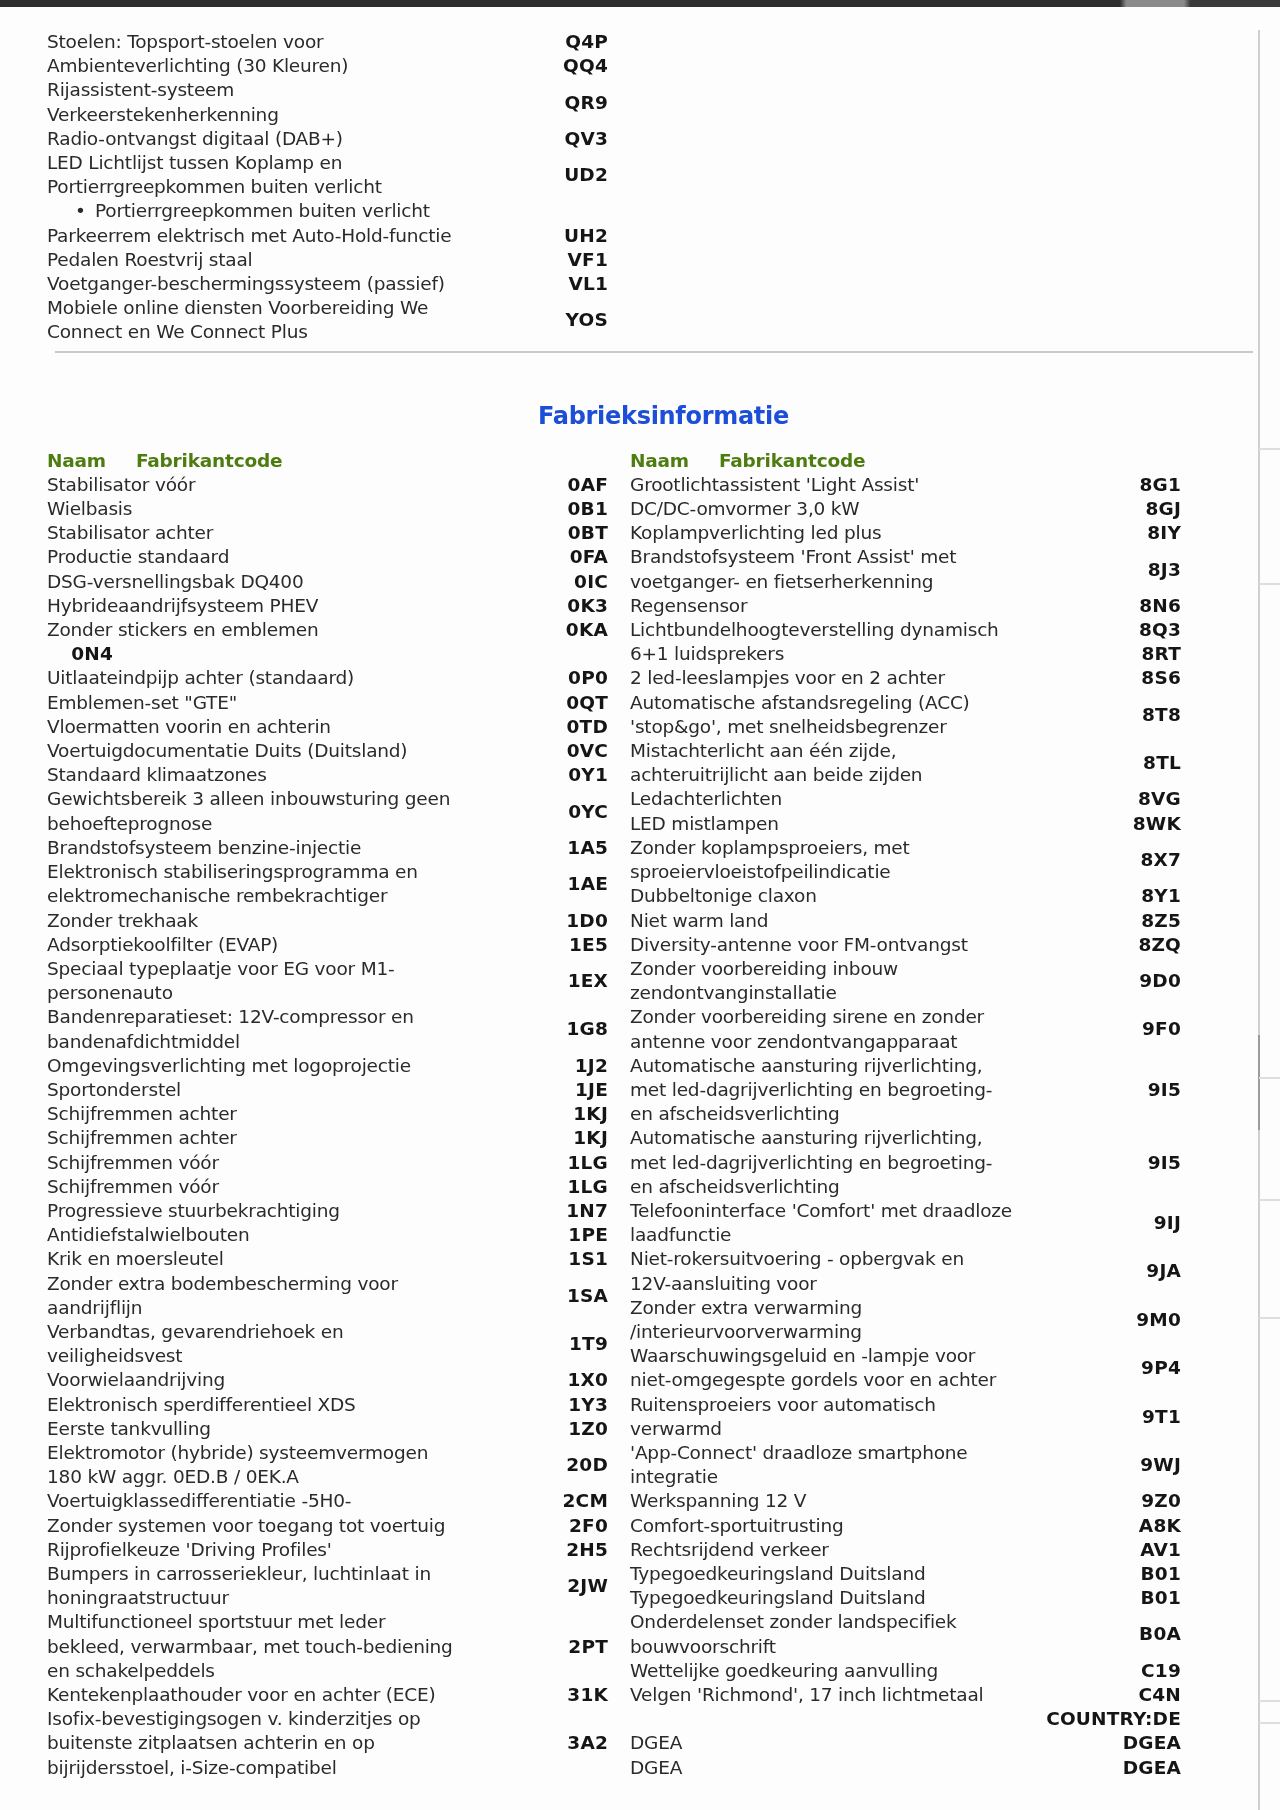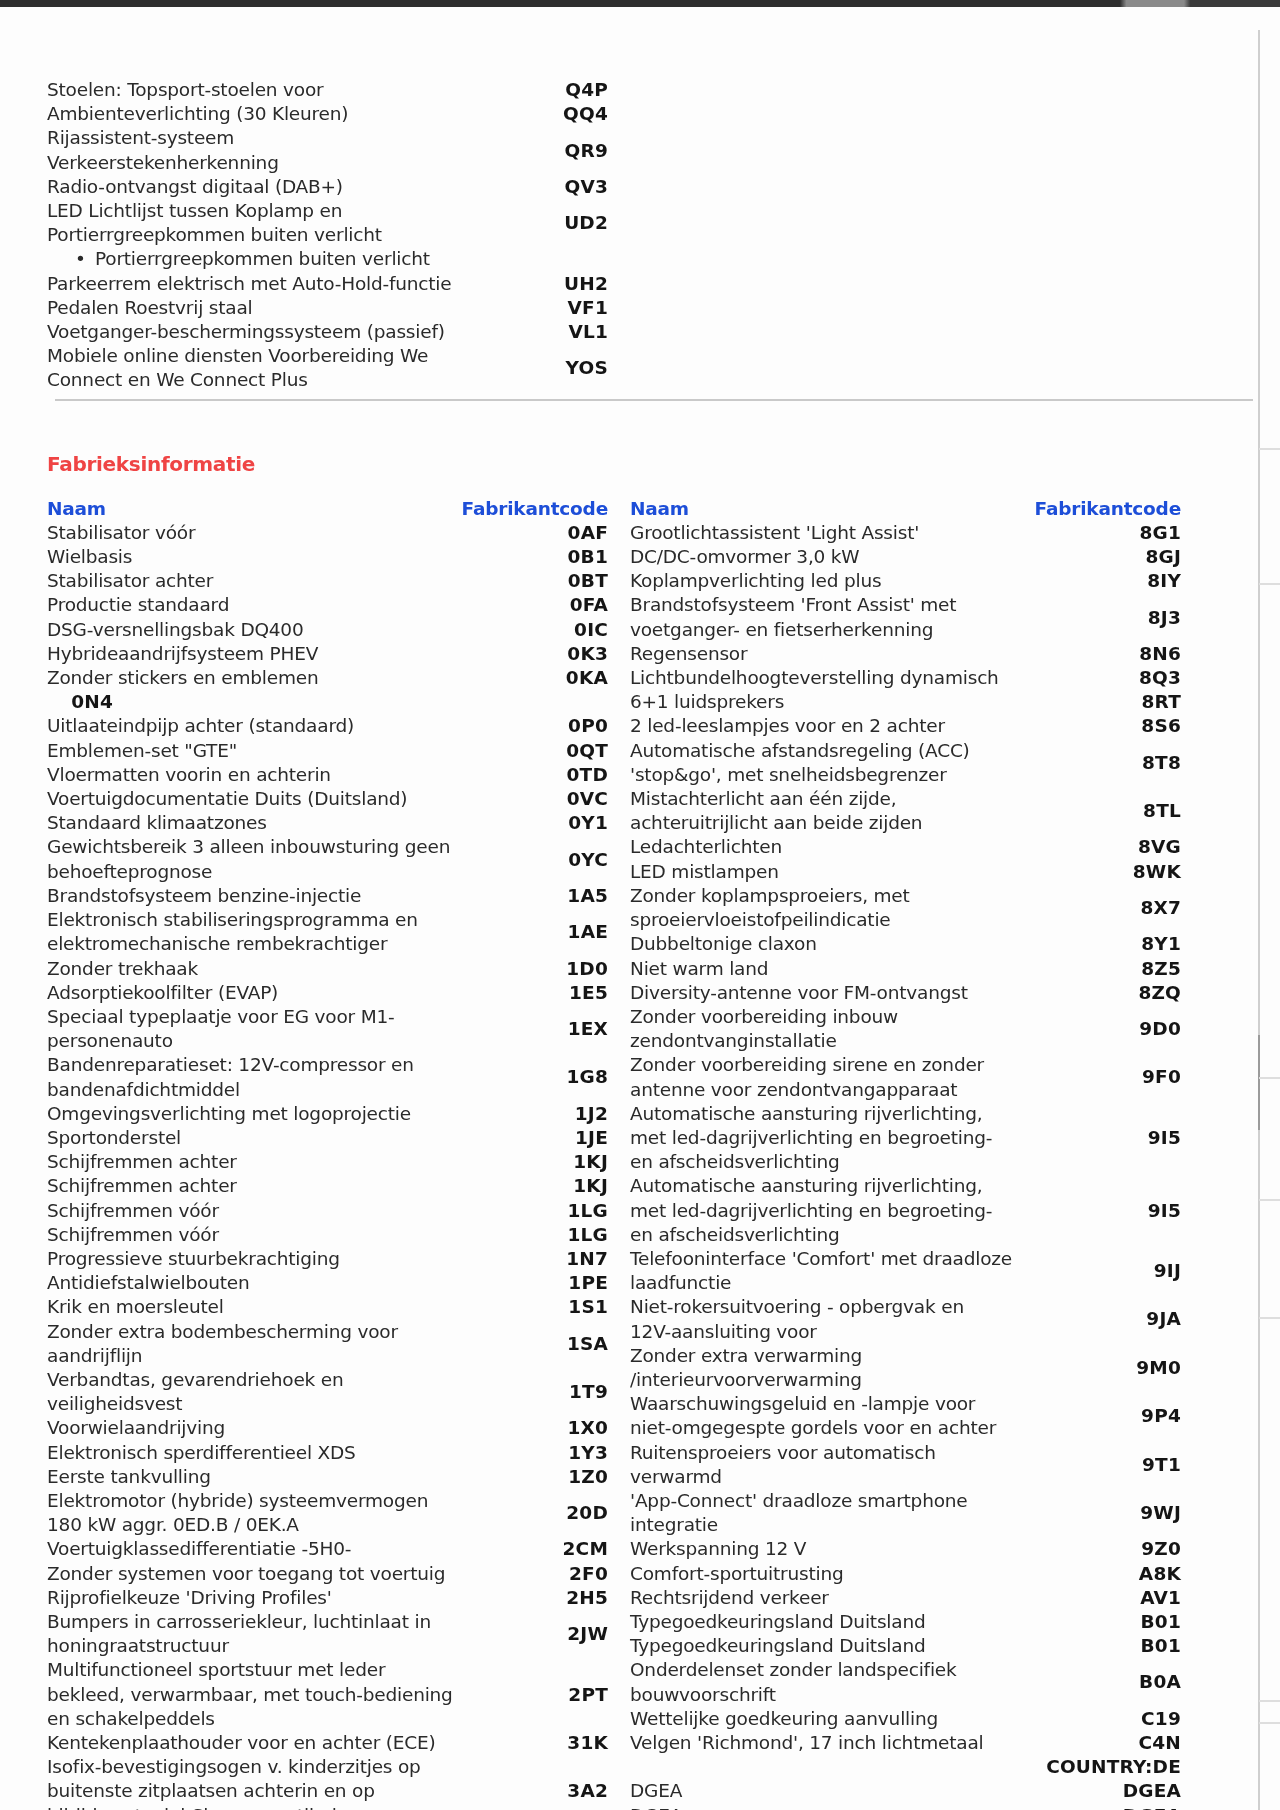--- a/index.html
+++ b/index.html
@@ -42,21 +42,21 @@
     width: 2px; height: 95px;
     background: #9b9b9b;
   }
   .stub {
     position: absolute;
     left: 1259px;
     width: 21px; height: 2px;
     background: #dedede;
   }
   .top-section {
-    padding: 78px 0 0 47px;
+    padding: 30px 0 0 47px;
     width: 561px;
   }
   .row {
     display: flex;
     align-items: center;
   }
   .row .bullet {
     display: inline-block;
     width: 20px;
     padding-left: 28px;
@@ -75,40 +75,40 @@
     letter-spacing: 0.2px;
     min-width: 58px;
   }
   .separator {
     margin: 6px 0 0 55px;
     width: 1198px;
     border-top: 2px solid #c9c9c9;
   }
   .heading {
     margin: 46px 0 0 47px;
-    font-size: 20px;
+    font-size: 24px;
     line-height: 34px;
     font-weight: 700;
-    color: #ef4444;
+    color: #1d4ed8;
     letter-spacing: -0.3px;
+    text-align: center;
   }
   .factory-table {
     display: flex;
     gap: 22px;
     padding-left: 47px;
     margin-top: 16px;
   }
   .col { display: block; }
   .col.left  { width: 561px; }
   .col.right { width: 551px; }
   .col-header {
     display: flex;
-    justify-content: space-between;
     font-weight: 700;
-    color: #1d4ed8;
+    color: #4d7c0f;
   }
   .col-header .code-header {
     text-align: right;
     letter-spacing: -0.2px;
     margin-left: 30px;
   }
 </style>
 </head>
 <body>
 

